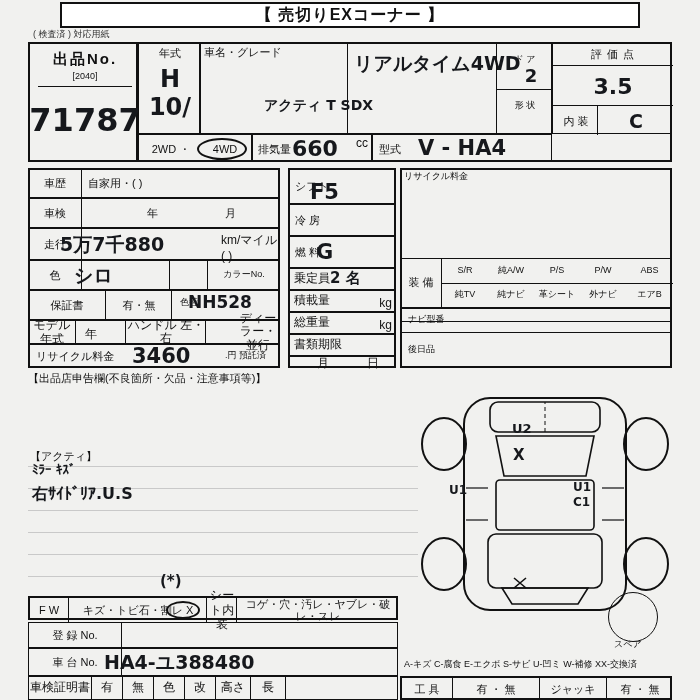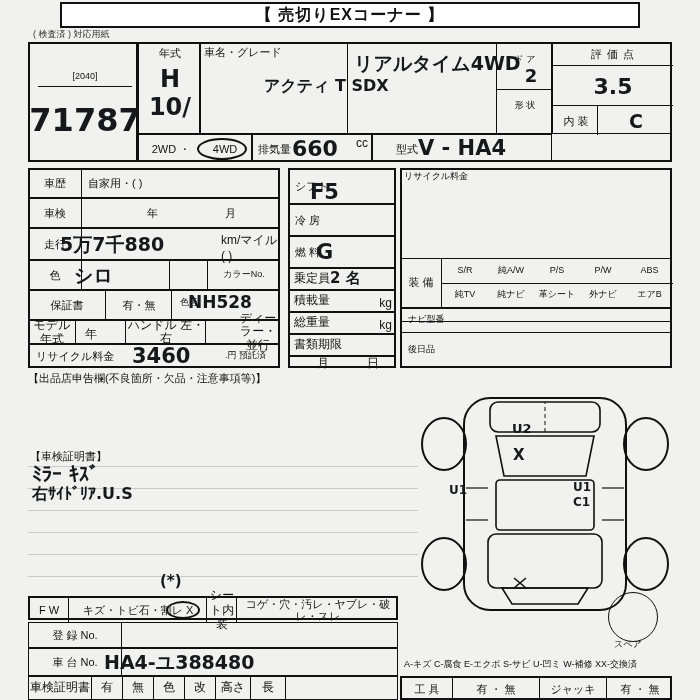--- a/index.html
+++ b/index.html
@@ -25,35 +25,36 @@
 <body>
 
 <div id="sheet">
 
   <div class="abs lbl-xs" id="tinyhdr">( 検査済 ) 対応用紙</div>
   <div class="abs" id="titlebar">【 売切りEXコーナー 】</div>
 
   <div class="abs bx" style="left:28px;top:42px;width:644px;height:120px;border-width:2px;"></div>
 
   <div class="abs bx" style="left:28px;top:42px;width:110px;height:120px;border-width:2px;">
+    <div class="abs ctr lbl" style="left:0;top:6px;width:110px;height:18px;font-size:15px;font-weight:bold;letter-spacing:2px;">出品No.</div>
     <div class="abs ctr lbl-s" style="left:0;top:26px;width:110px;height:14px;">[2040]</div>
     <div class="abs" style="left:8px;top:42px;width:94px;height:1px;background:#111;"></div>
     <div class="abs ctr handwrite" style="left:0;top:46px;width:110px;height:60px;font-size:32px;">71787</div>
   </div>
 
   <div class="abs bx" style="left:138px;top:42px;width:62px;height:92px;">
     <div class="abs ctr lbl" style="left:0;top:3px;width:62px;height:14px;">年式</div>
     <div class="abs ctr handwrite" style="left:0;top:20px;width:62px;height:60px;font-size:24px;">H 10/</div>
   </div>
 
   <div class="abs bx" style="left:200px;top:42px;width:352px;height:92px;">
     <div class="abs lft lbl" style="left:0;top:2px;width:150px;height:14px;">車名・グレード</div>
     <div class="abs" style="left:146px;top:0px;width:1px;height:92px;background:#111;"></div>
     <div class="abs lft handwrite" style="left:150px;top:8px;width:200px;height:26px;font-size:19px;">リアルタイム4WD</div>
-    <div class="abs lft handwrite" style="left:60px;top:28px;width:290px;height:30px;font-size:16px;">アクティ T  SDX</div>
+    <div class="abs lft handwrite" style="left:60px;top:48px;width:290px;height:30px;font-size:14px;">アクティ T  SDX</div>
   </div>
 
   <div class="abs bx" style="left:496px;top:42px;width:56px;height:92px;">
     <div class="abs ctr lbl-s" style="left:0;top:4px;width:56px;height:26px;">ド ア</div>
     <div class="abs" style="left:0;top:46px;width:56px;height:1px;background:#111;"></div>
     <div class="abs ctr lbl-s" style="left:0;top:50px;width:56px;height:26px;">形 状</div>
     <div class="abs ctr handwrite" style="left:14px;top:20px;width:40px;height:24px;font-size:18px;">2</div>
   </div>
 
   <div class="abs bx" style="left:552px;top:42px;width:120px;height:92px;">
@@ -70,21 +71,21 @@
     <div class="abs ctr lbl" style="left:0;top:0;width:64px;height:28px;">2WD ・</div>
     <div class="abs ctr lbl" style="left:60px;top:0;width:52px;height:28px;">4WD</div>
     <div class="abs" style="left:58px;top:3px;width:50px;height:22px;border:2px solid #111;border-radius:50%;"></div>
   </div>
   <div class="abs bx" style="left:252px;top:134px;width:120px;height:28px;">
     <div class="abs lft lbl" style="left:2px;top:0;width:60px;height:28px;">排気量</div>
     <div class="abs lbl-xs" style="right:3px;top:2px;">cc</div>
   </div>
   <div class="abs handwrite" style="left:292px;top:136px;font-size:22px;">660</div>
   <div class="abs bx" style="left:372px;top:134px;width:180px;height:28px;">
-    <div class="abs lft lbl" style="left:20px;top:0;width:40px;height:28px;">型式</div>
+    <div class="abs lft lbl" style="left:3px;top:0;width:40px;height:28px;">型式</div>
   </div>
   <div class="abs handwrite" style="left:418px;top:136px;font-size:21px;">V - HA4</div>
 
   <div class="abs bx" style="left:28px;top:168px;width:252px;height:200px;border-width:2px;"></div>
 
   <div class="abs bx" style="left:28px;top:168px;width:252px;height:30px;">
     <div class="abs ctr lbl" style="left:0;top:0;width:52px;height:28px;">車歴</div>
     <div class="abs" style="left:52px;top:0;width:1px;height:28px;background:#111;"></div>
     <div class="abs lft lbl" style="left:56px;top:0;width:190px;height:28px;">自家用・(          )</div>
   </div>
@@ -198,28 +199,28 @@
     <div class="abs ctr lbl-s" style="left:179px;top:24px;width:46px;height:24px;">外ナビ</div>
     <div class="abs ctr lbl-s" style="left:225px;top:24px;width:47px;height:24px;">エアB</div>
   </div>
   <div class="abs bx" style="left:400px;top:308px;width:272px;height:14px;">
     <div class="abs lft lbl-s" style="left:4px;top:0;width:80px;height:22px;">ナビ型番</div>
   </div>
   <div class="abs bx" style="left:400px;top:332px;width:272px;height:36px;">
     <div class="abs lft lbl-s" style="left:4px;top:0;width:80px;height:34px;">後日品</div>
   </div>
 
-  <div class="abs lbl" style="left:30px;top:450px;">【車検証明書】</div>
+  <div class="abs lbl" style="left:30px;top:450px;">【アクティ】</div>
   <div class="grayline" style="top:466px;"></div>
   <div class="grayline" style="top:488px;"></div>
   <div class="grayline" style="top:510px;"></div>
   <div class="grayline" style="top:532px;"></div>
   <div class="grayline" style="top:554px;"></div>
   <div class="grayline" style="top:576px;"></div>
-  <div class="abs handwrite" style="left:32px;top:462px;font-size:20px;">ﾐﾗｰ ｷｽﾞ</div>
+  <div class="abs handwrite" style="left:32px;top:462px;font-size:13px;">ﾐﾗｰ ｷｽﾞ</div>
   <div class="abs handwrite" style="left:32px;top:484px;font-size:16px;">右ｻｲﾄﾞﾘｱ.U.S</div>
   <div class="abs handwrite" style="left:160px;top:572px;font-size:15px;">(*)</div>
 
   <div class="abs" style="left:418px;top:392px;width:254px;height:232px;">
     <svg width="254" height="232" viewBox="0 0 254 232">
 
       <rect x="46" y="6" width="162" height="212" rx="26" ry="26" fill="none" stroke="#111" stroke-width="2"></rect>
 
       <rect x="72" y="10" width="110" height="30" rx="8" fill="none" stroke="#111" stroke-width="1.6"></rect>
 

